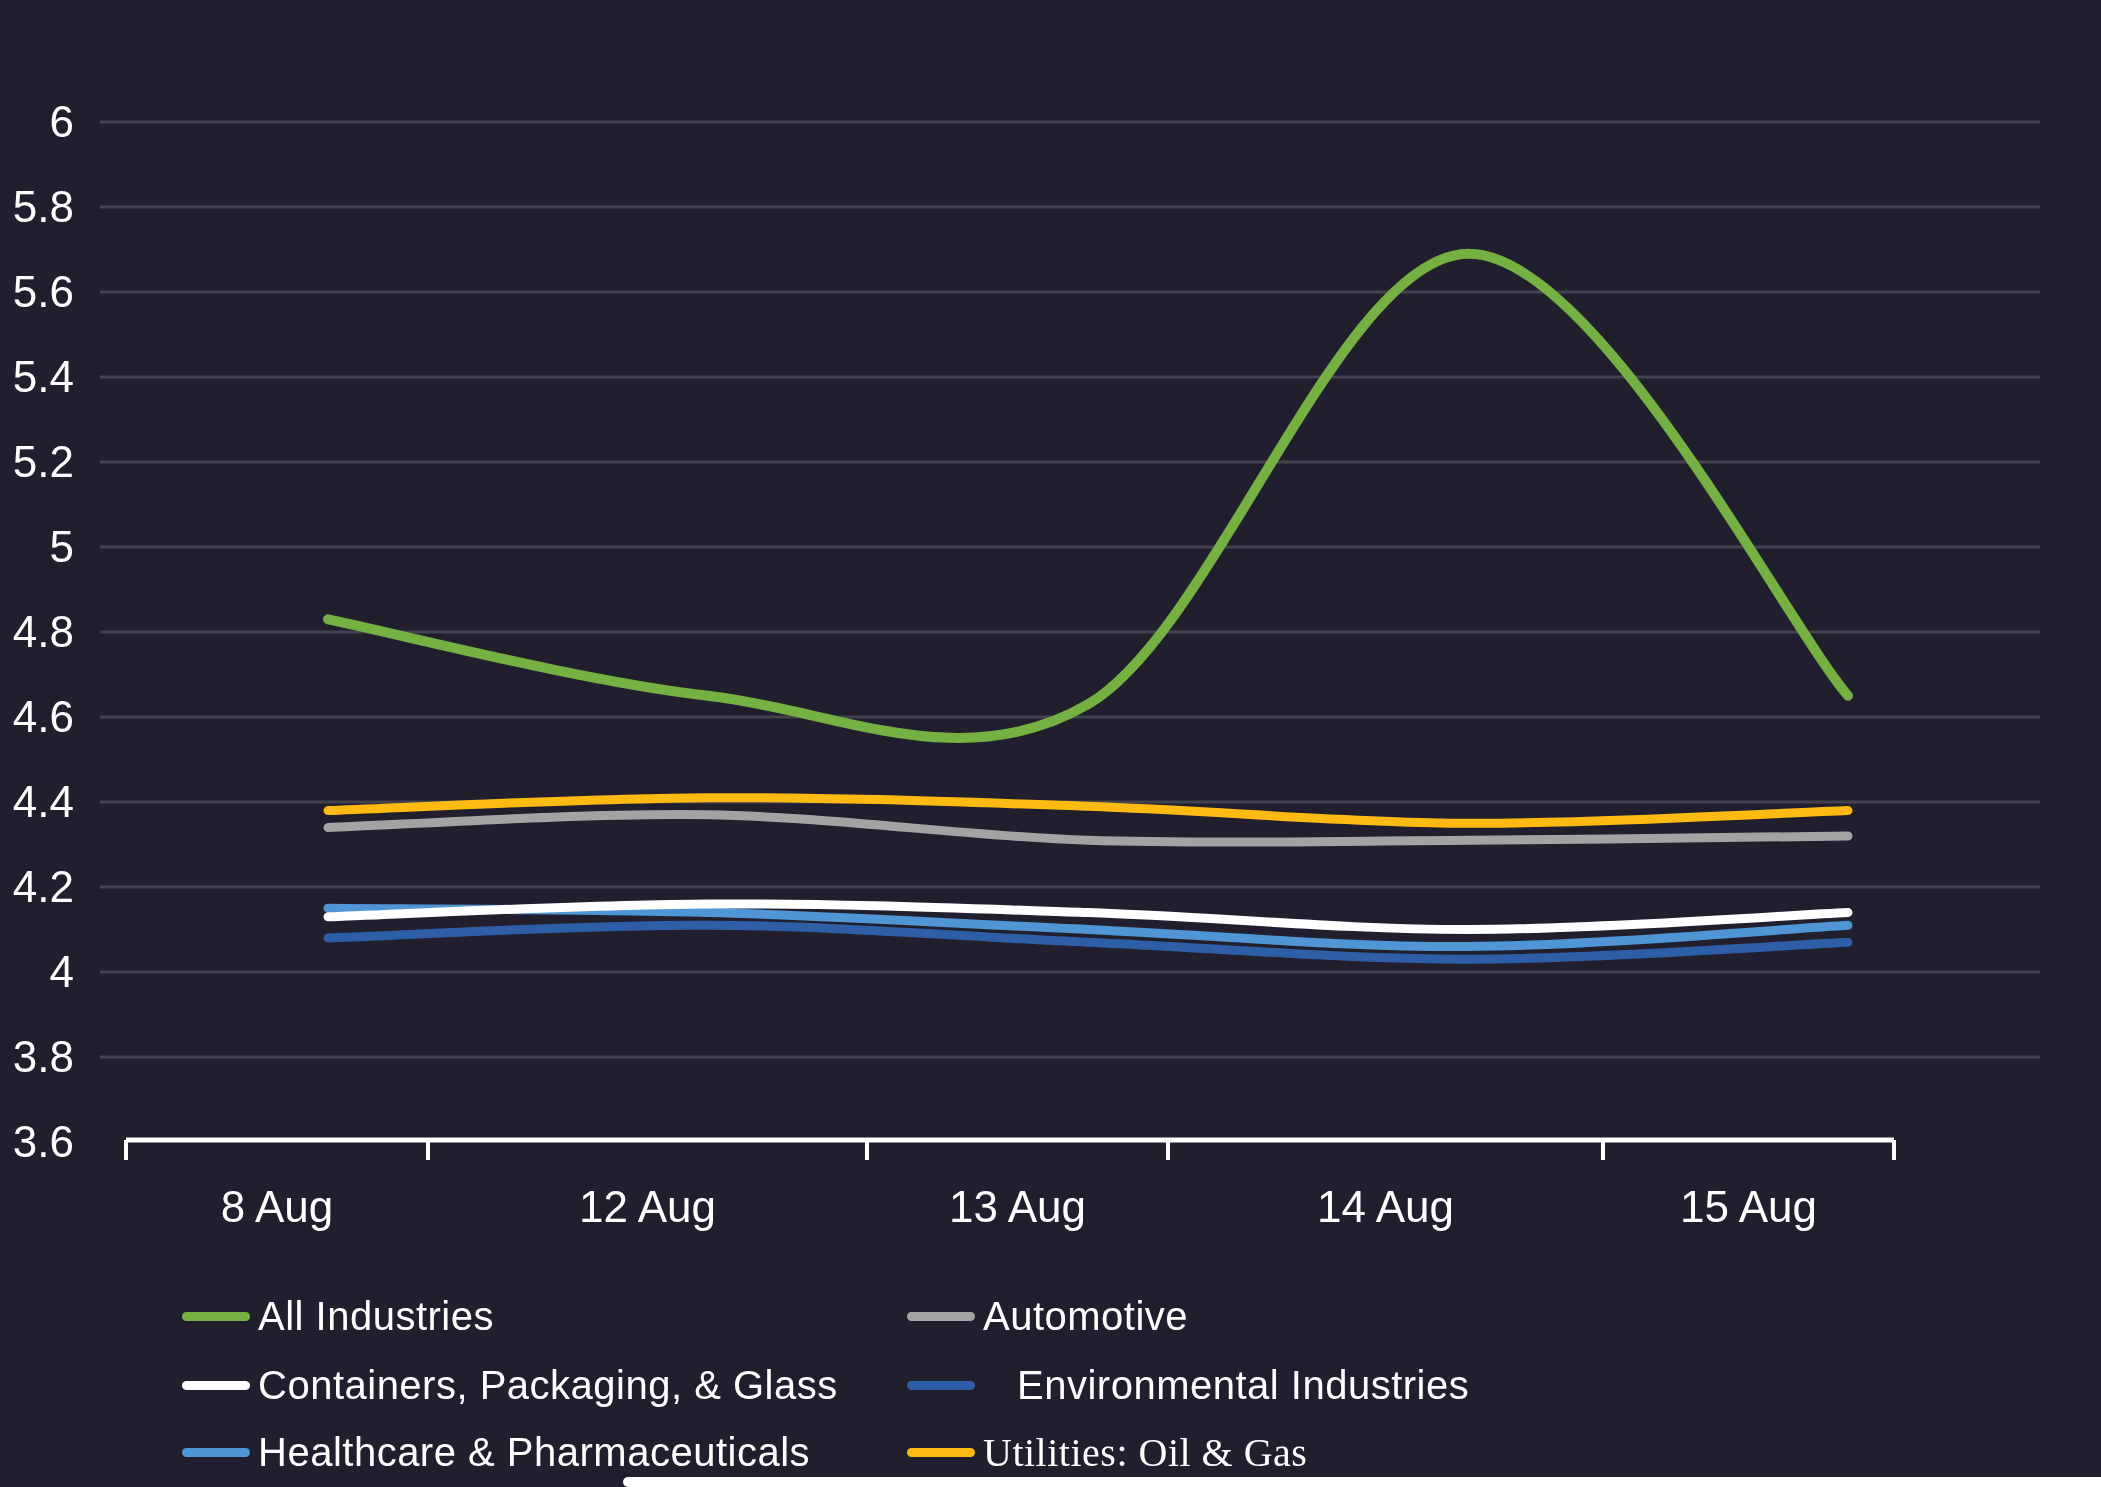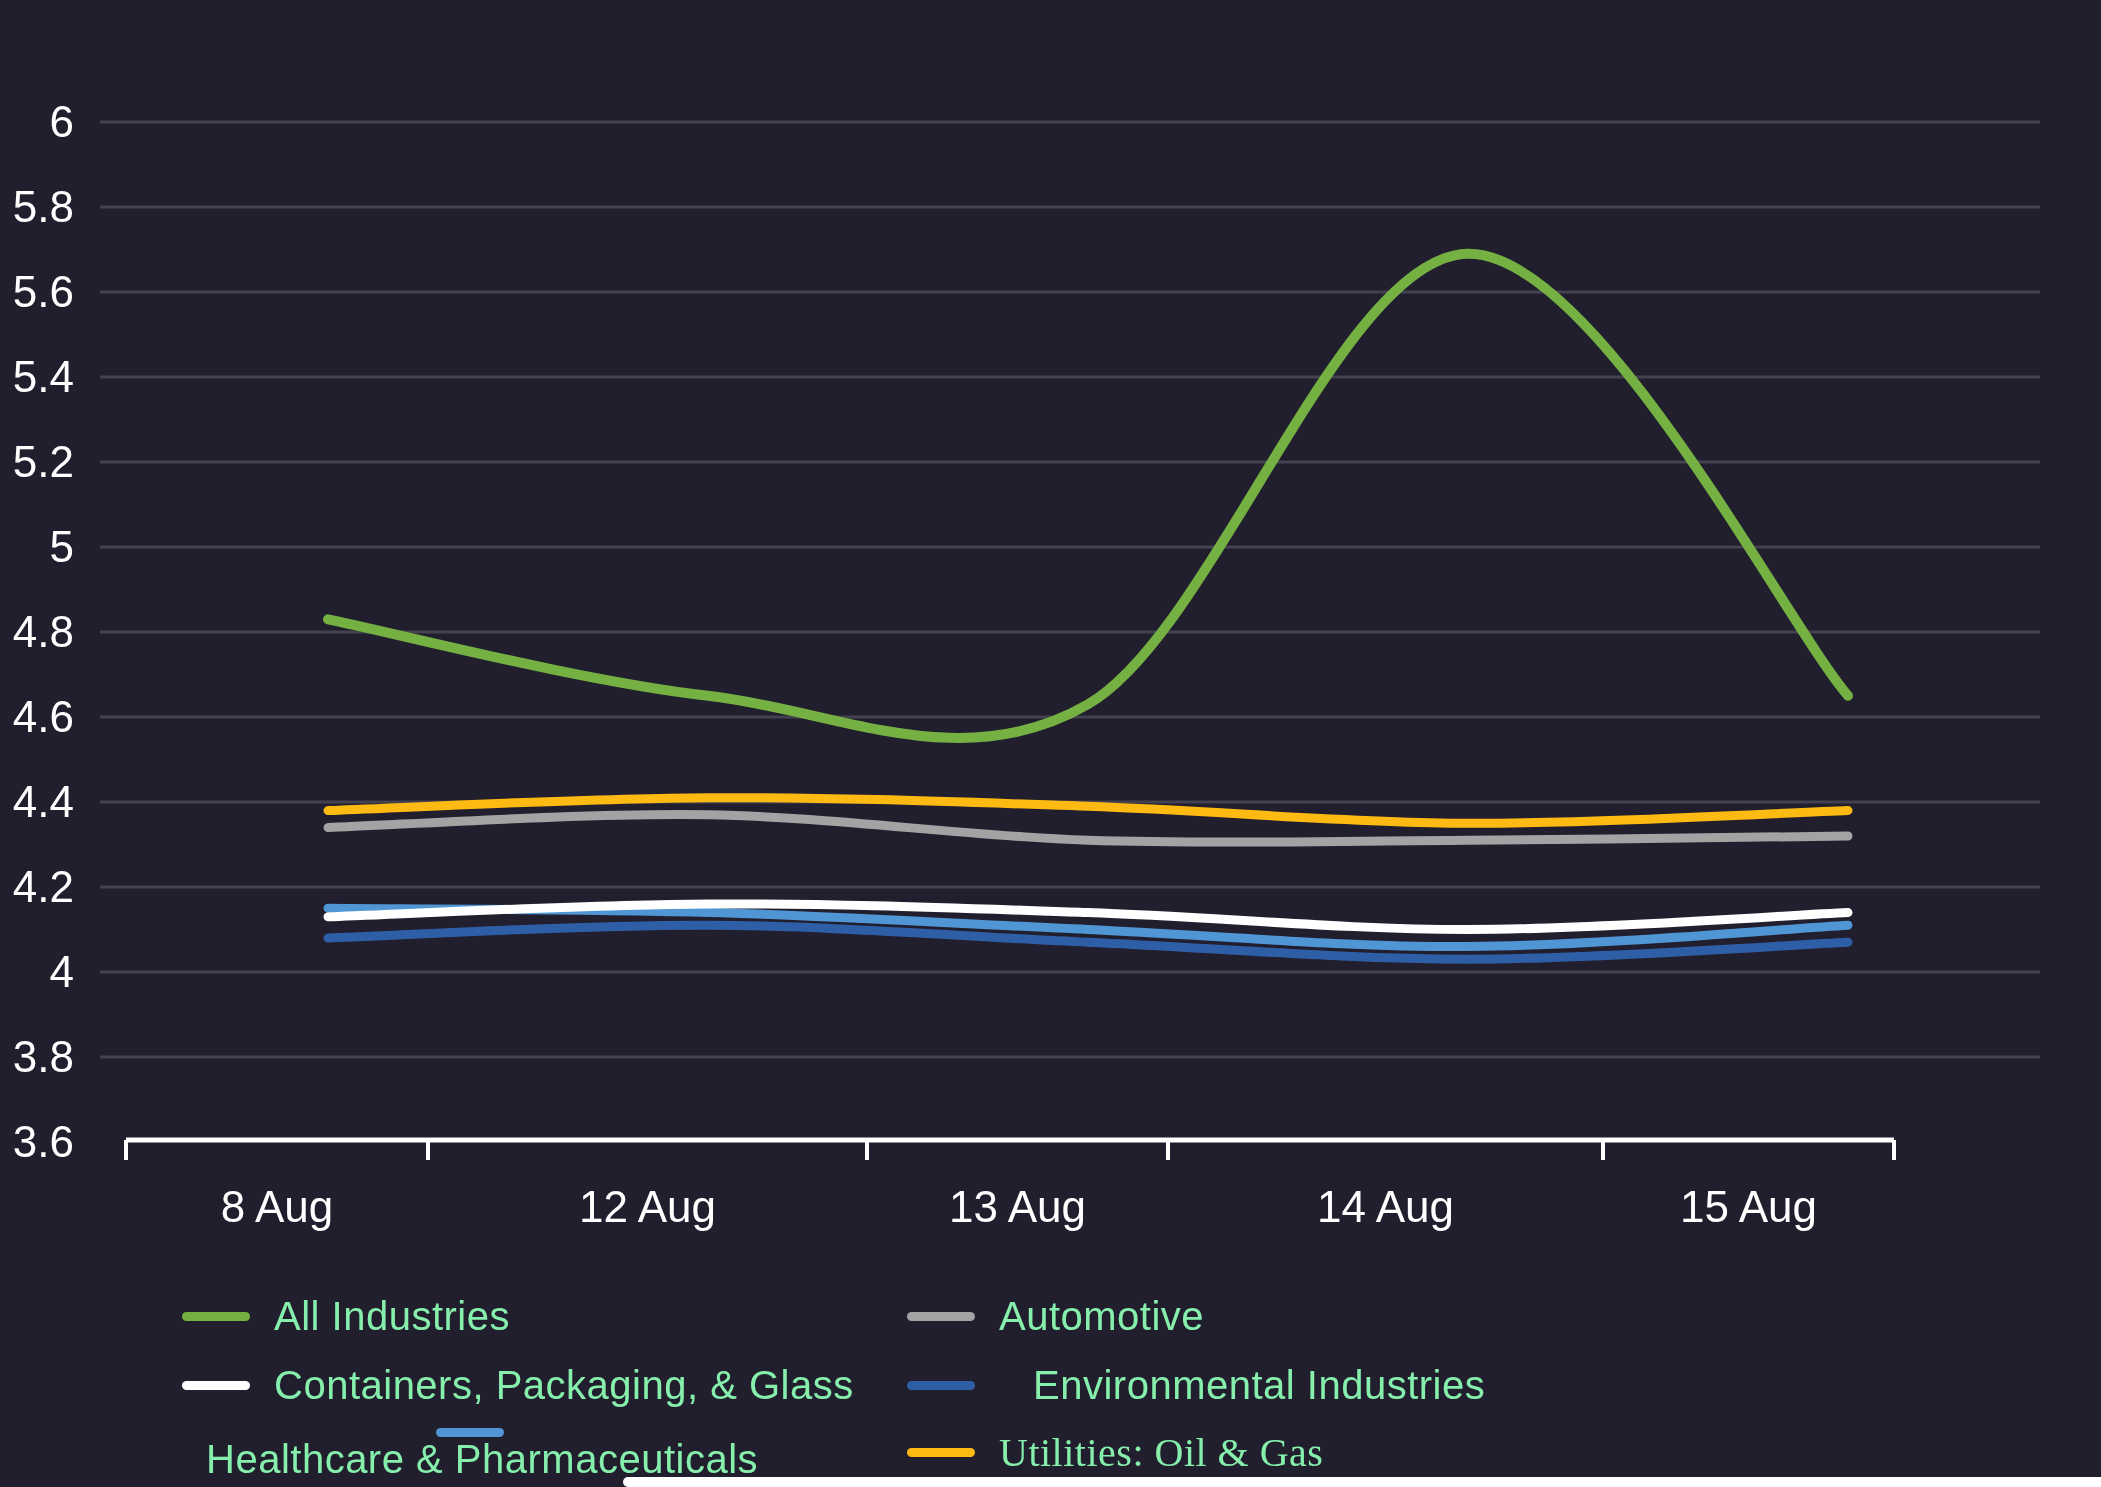--- a/index.html
+++ b/index.html
@@ -10,21 +10,21 @@
     overflow:hidden;
   }
   .stage{position:relative;width:2101px;height:1487px;background:#211e2e;}
   #chart-svg{position:absolute;left:0;top:0;}
   .legend{position:absolute;left:0;top:0;width:100%;height:100%;pointer-events:none;}
   .legend-item{
     position:absolute;display:flex;align-items:center;pointer-events:auto;cursor:default;
   }
   .legend-swatch{display:inline-block;width:68px;height:9px;border-radius:5px;flex:0 0 auto;}
   .legend-label{
-    margin-left:24px;font-size:40px;color:#86efac;letter-spacing:0.5px;white-space:nowrap;
+    margin-left:8px;font-size:40px;color:#ffffff;letter-spacing:0.5px;white-space:nowrap;
   }
   .bottom-bar{
     position:absolute;left:623px;top:1477px;width:1478px;height:10px;
     background:#ffffff;border-radius:5px 0 0 5px;
   }
 </style>
 </head>
 <body>
 
 <div class="stage">
@@ -91,21 +91,21 @@
         <span class="legend-label">Automotive</span>
       </div>
       <div class="legend-item" style="left: 182px; top: 1361px; height: 48px;">
         <span class="legend-swatch" style="background: rgb(255, 255, 255);"></span>
         <span class="legend-label">Containers, Packaging, &amp; Glass</span>
       </div>
       <div class="legend-item" style="left: 907px; top: 1361px; height: 48px; gap: 34px;">
         <span class="legend-swatch" style="background: rgb(46, 95, 166);"></span>
         <span class="legend-label">Environmental Industries</span>
       </div>
-      <div class="legend-item" style="left: 182px; top: 1428px; height: 48px; flex-direction: column;">
+      <div class="legend-item" style="left: 182px; top: 1428px; height: 48px;">
         <span class="legend-swatch" style="background: rgb(80, 150, 213);"></span>
         <span class="legend-label">Healthcare &amp; Pharmaceuticals</span>
       </div>
       <div class="legend-item" style="left: 907px; top: 1428px; height: 48px; font-family: Liberation Serif, serif;">
         <span class="legend-swatch" style="background: rgb(253, 186, 18);"></span>
         <span class="legend-label">Utilities: Oil &amp; Gas</span>
       </div>
     </div>
   <div class="bottom-bar"></div>
 </div>

